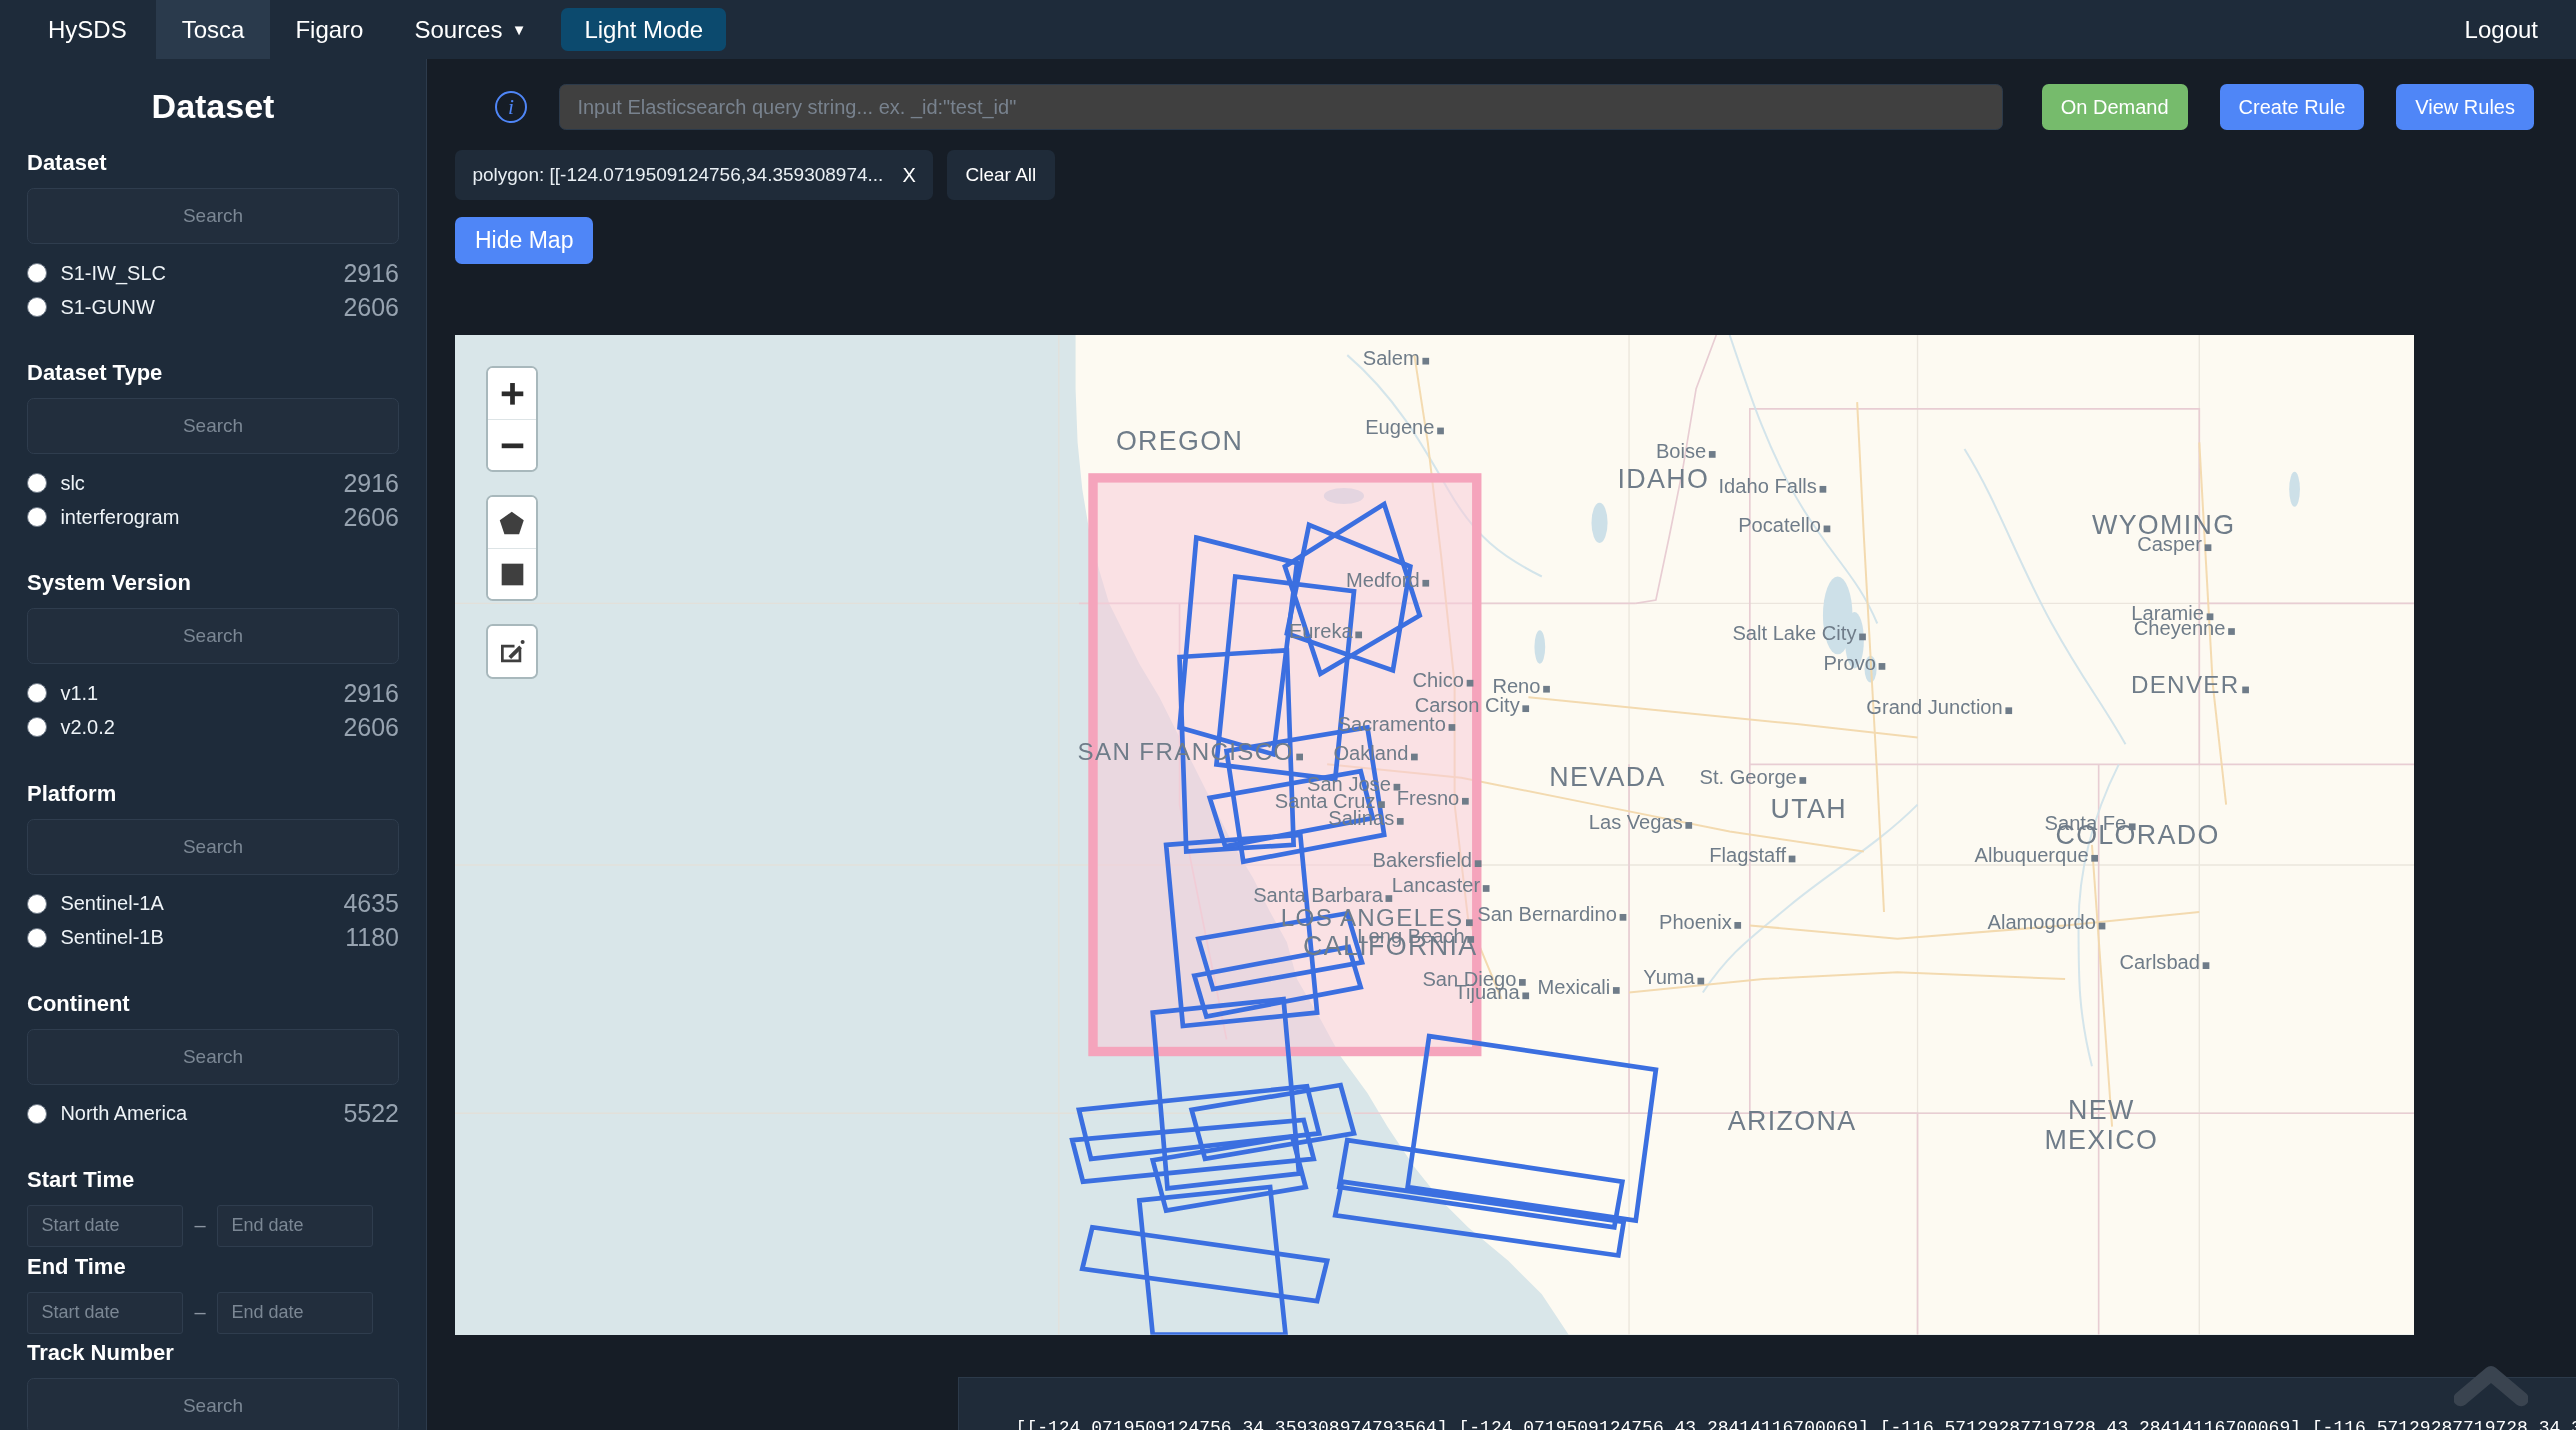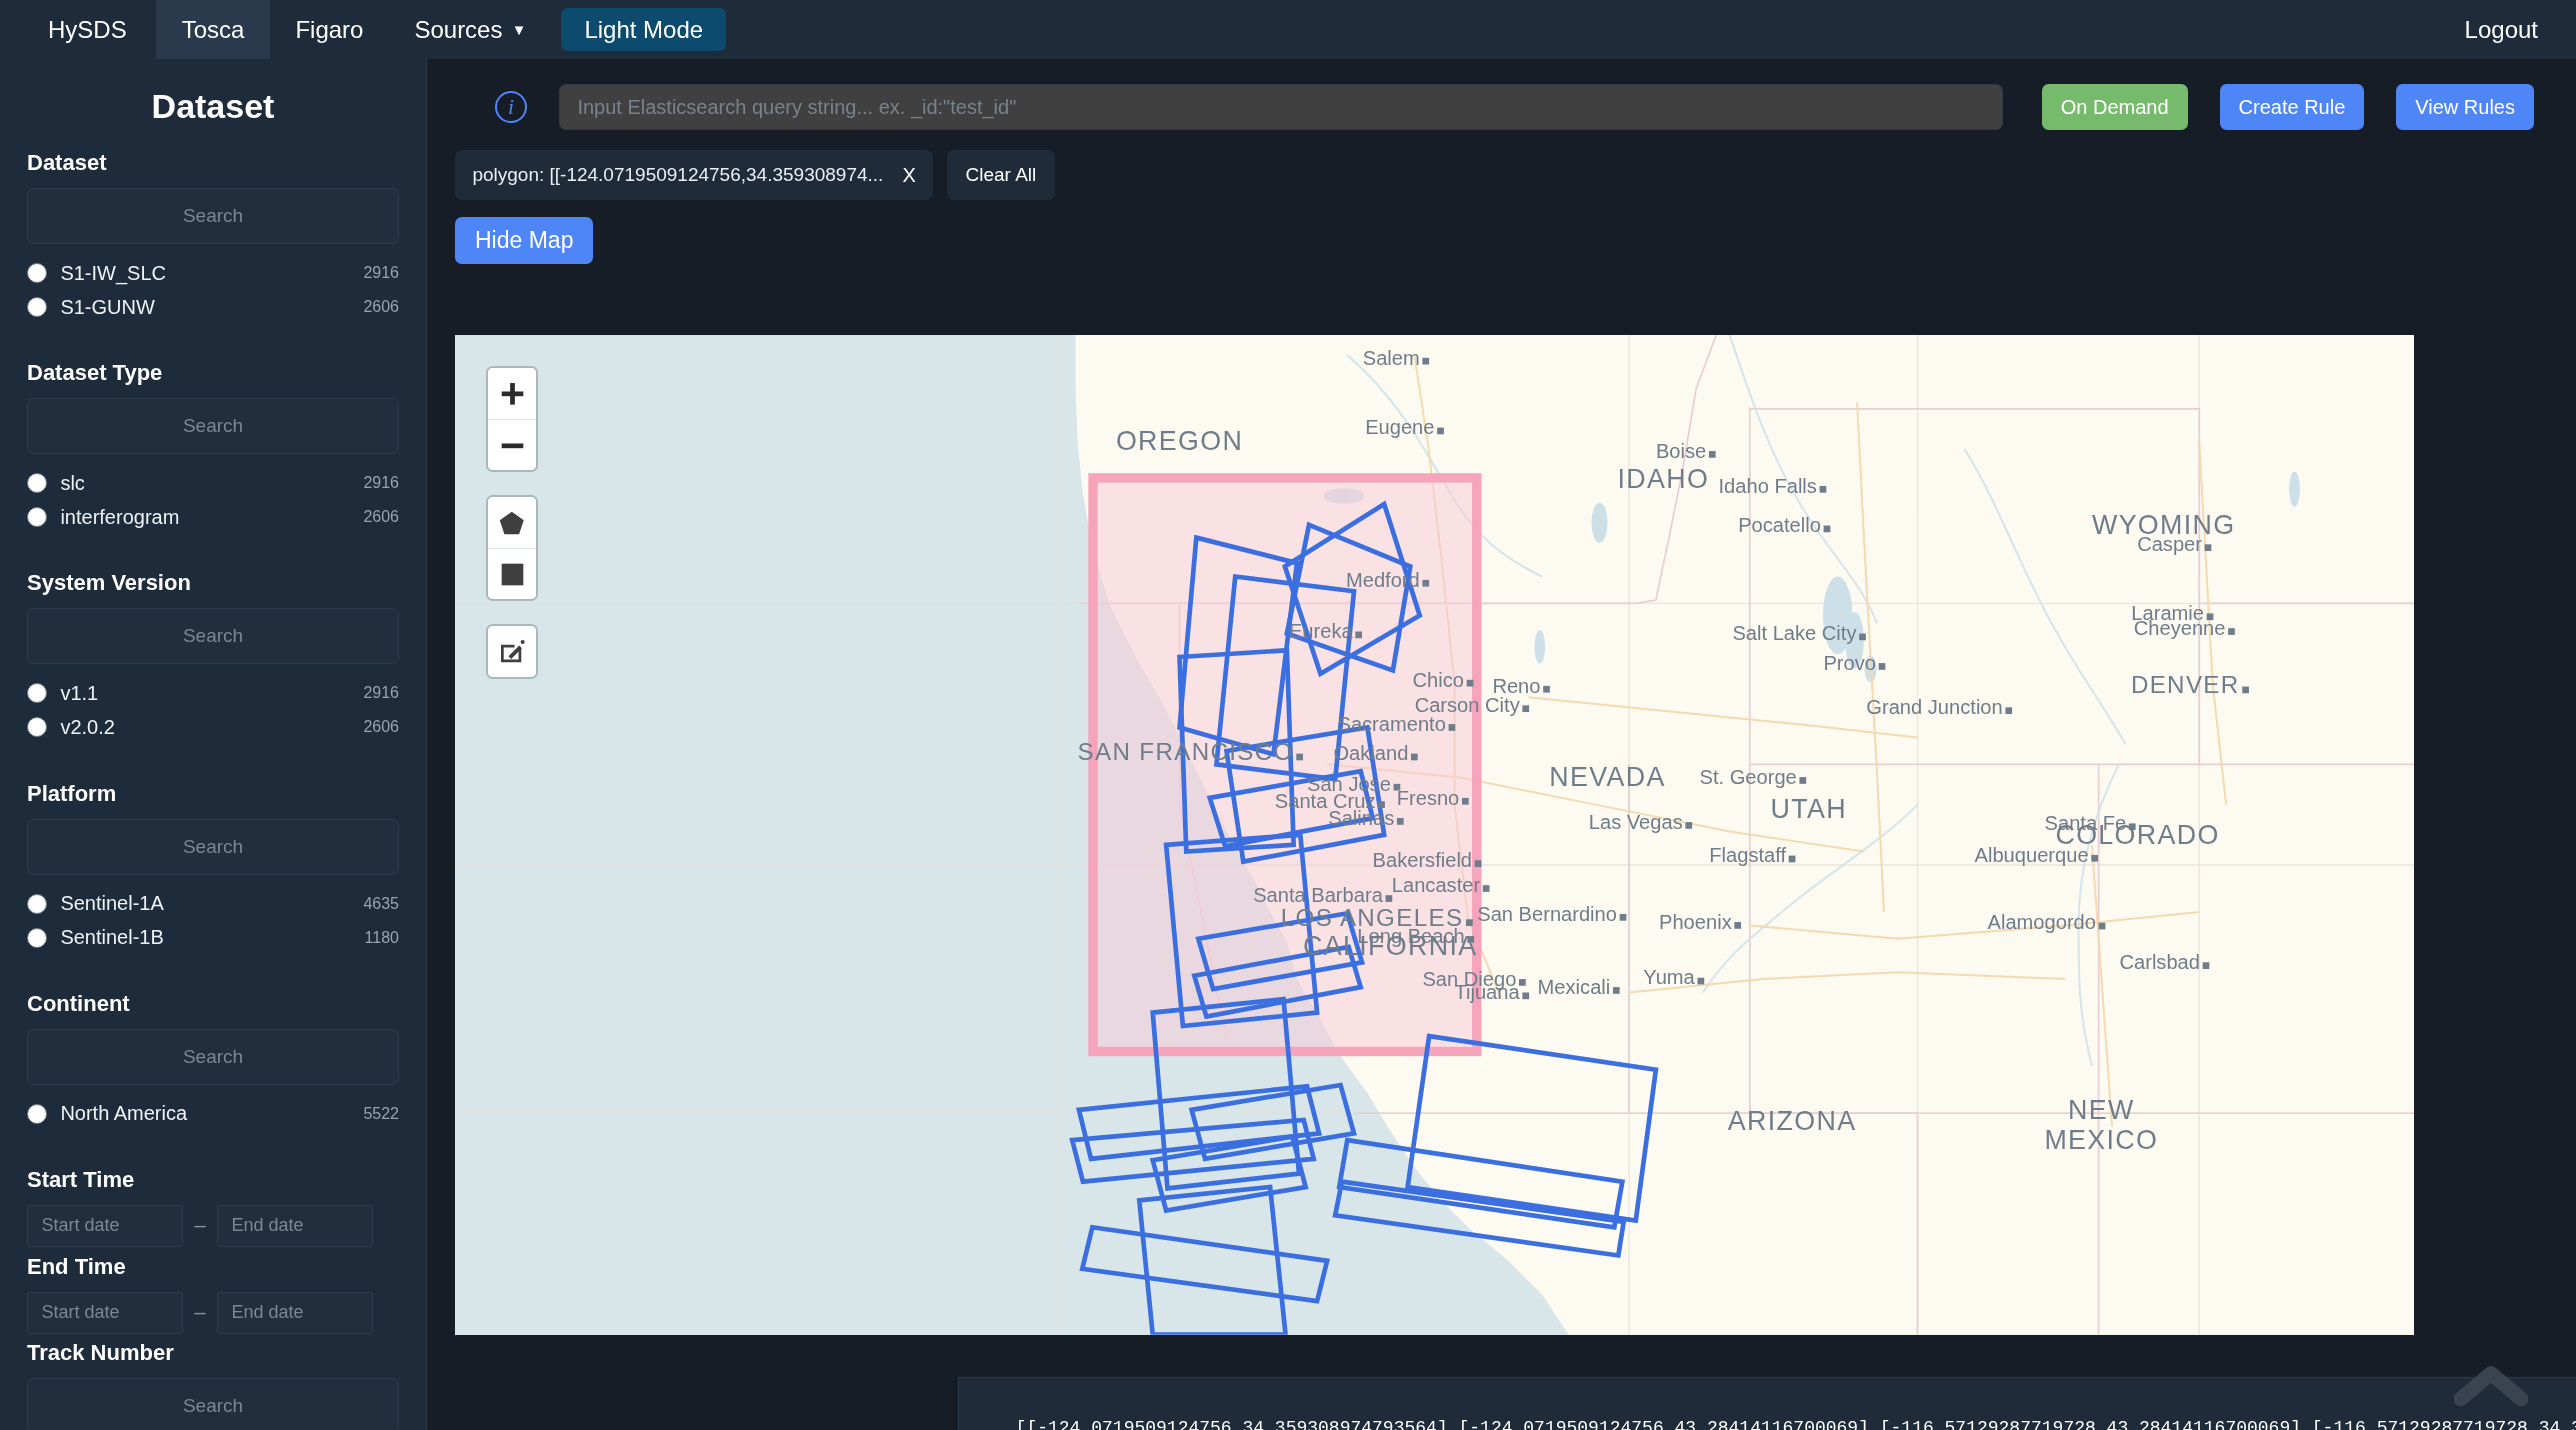--- a/index.html
+++ b/index.html
@@ -84,21 +84,21 @@
     width: 20px; height: 20px; border-radius: 50%;
     background: #ffffff; border: 1.3px solid #6b7785;
     flex: 0 0 auto; margin-right: 13.4px;
   }
   .facet-check {
     width: 20px; height: 21.5px; border-radius: 3.4px;
     background: #ffffff; border: 1.3px solid #6b7785;
     flex: 0 0 auto; margin-right: 13.4px;
   }
   .facet-label { color: #eef3f7; font-size: 20px; flex: 1; }
-  .facet-count { color: #97a3b0; font-size: 16px; }
+  .facet-count { color: #97a3b0; font-size: 25px; }
   .facet-gap { height: 29.5px; }
 
   .daterow { display: flex; align-items: center; gap: 0; margin-bottom: 5.4px; }
   .dateinput {
     width: 156px; height: 42px;
     background: #222e3d; border: 0.7px solid #2f3d4e;
     border-radius: 3px; color: #e6edf3;
     font-size: 18px; padding: 0 13.4px;
     font-family: "Liberation Sans", sans-serif;
   }

